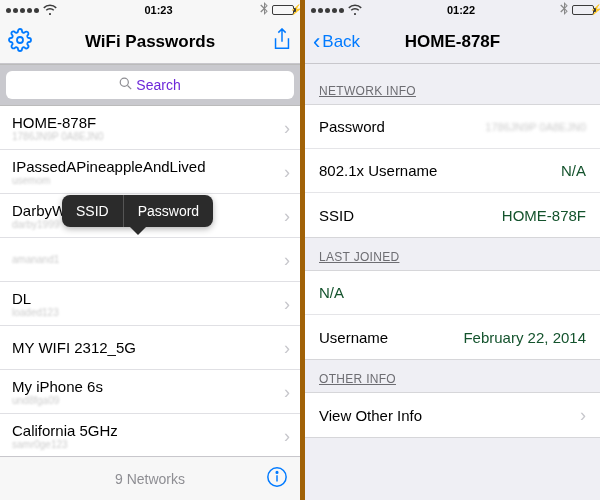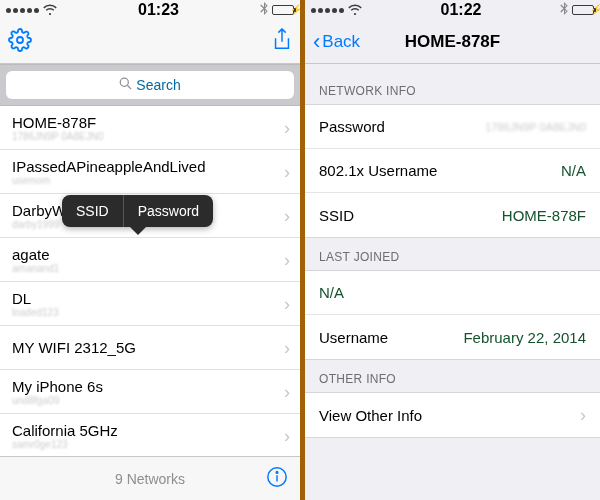--- a/index.html
+++ b/index.html
@@ -7,21 +7,21 @@
 .screen { width: 300px; height: 500px; background: #f7f7f7; position: relative; overflow: hidden; }
 .screen.left { background: #f7f7f7; }
 .screen.right { background: #efeff4; border-left: 5px solid #a16207; }
 
 
 .status-bar { height: 20px; display: flex; align-items: center; justify-content: space-between; padding: 0 6px; font-size: 12px; background: #f7f7f7; }
 .screen.right .status-bar { background: #efeff4; }
 .status-left, .status-right { display: flex; align-items: center; gap: 4px; }
 .signal-dots { display: flex; gap: 2px; }
 .signal-dots span { width: 5px; height: 5px; border-radius: 50%; background: #3b3b3b; }
-.status-time { font-weight: 600; font-size: 16px; }
+.status-time { font-weight: 600; font-size: 11px; }
 .bt { font-size: 12px; color: #888; }
 .battery { width: 22px; height: 10px; border: 1px solid #3b3b3b; border-radius: 2px; position: relative; }
 .battery::after { content: ""; position: absolute; right: -3px; top: 2px; width: 2px; height: 4px; background: #3b3b3b; border-radius: 0 1px 1px 0; }
 .battery .fill { width: 60%; height: 100%; background: #4cd964; }
 .battery .bolt { position: absolute; right: -10px; top: -2px; font-size: 10px; color: #3b3b3b; }
 
 
 .nav-bar { height: 44px; display: flex; align-items: center; justify-content: space-between; padding: 0 8px; background: #f7f7f7; border-bottom: 1px solid #c8c7cc; position: relative; }
 .screen.right .nav-bar { background: #efeff4; }
 .nav-title { position: absolute; left: 0; right: 0; text-align: center; font-size: 17px; font-weight: 600; pointer-events: none; }
@@ -31,21 +31,21 @@
 .back-chevron { font-size: 22px; line-height: 1; font-weight: 300; }
 
 
 .gear svg, .share svg, .info-circ svg { width: 24px; height: 24px; }
 .share svg { width: 20px; height: 24px; }
 .info-circ svg { width: 22px; height: 22px; }
 .wifi-ico { font-size: 13px; }
 
 
 .search-wrap { padding: 6px; background: #c9c9ce; border-top: 1px solid #bbb; border-bottom: 1px solid #bbb; }
-.search-field { background: #fff; border-radius: 6px; height: 28px; display: flex; align-items: center; justify-content: center; color: #0369a1; font-size: 14px; gap: 4px; }
+.search-field { background: #fff; border-radius: 6px; height: 28px; display: flex; align-items: center; justify-content: center; color: #6d28d9; font-size: 14px; gap: 4px; }
 .mag { font-size: 14px; }
 
 
 .wifi-list { background: #fff; }
 .row { height: 44px; padding: 4px 12px; border-bottom: 1px solid #e0e0e4; display: flex; flex-direction: column; justify-content: center; position: relative; }
 .row.selected { background: #d9d9d9; }
 .row .ssid { font-size: 15px; color: #000; }
 .row .sub { font-size: 10px; color: #ccc; filter: blur(1.2px); }
 .row .chev { position: absolute; right: 10px; top: 50%; transform: translateY(-50%); color: #c7c7cc; font-size: 18px; }
 
@@ -53,21 +53,21 @@
 .popover { position: absolute; top: 195px; left: 62px; background: #2b2b2b; border-radius: 8px; display: flex; color: #fff; font-size: 14px; z-index: 5; box-shadow: 0 2px 6px rgba(0,0,0,0.3); }
 .popover .pitem { padding: 8px 14px; }
 .popover .pitem:first-child { border-right: 1px solid #555; }
 .popover::after { content: ""; position: absolute; bottom: -8px; left: 50%; transform: translateX(-50%); border: 8px solid transparent; border-top-color: #2b2b2b; border-bottom: none; }
 
 
 .footer { position: absolute; bottom: 0; left: 0; right: 0; height: 44px; display: flex; align-items: center; justify-content: space-between; padding: 0 12px; background: rgba(247,247,247,0.95); border-top: 1px solid #c8c7cc; }
 .foot-count { flex: 1; text-align: center; color: #8e8e93; font-size: 14px; }
 
 
-.section-header { padding: 12px 14px 6px; font-size: 12px; color: #6d6d72; text-transform: uppercase; letter-spacing: .3px; }
+.section-header { padding: 12px 14px 6px; font-size: 12px; color: #6d6d72; text-transform: uppercase; letter-spacing: .3px; text-decoration: underline; }
 .section { background: #fff; border-top: 1px solid #d6d6d9; border-bottom: 1px solid #d6d6d9; }
 .det-row { height: 44px; padding: 0 14px; display: flex; align-items: center; justify-content: space-between; font-size: 15px; border-bottom: 1px solid #e5e5e8; position: relative; }
 .det-row:last-child { border-bottom: none; }
 .det-row .label { color: #000; }
 .det-row .value { color: #14532d; }
 .det-row .value.blur { filter: blur(1.5px); color: #ccc; font-size: 11px; }
 .det-row .chev { color: #c7c7cc; font-size: 18px; }
 .top-gap { height: 8px; }
 </style>
 </head>
@@ -103,20 +103,21 @@
 
   <div class="nav-bar">
     <div class="nav-left">
       <span class="gear">
         <svg viewBox="0 0 24 24" fill="none" stroke="#007aff" stroke-width="1.8">
             <circle cx="12" cy="12" r="3"></circle>
             <path d="M19.4 15a1.7 1.7 0 00.3 1.8l.1.1a2 2 0 11-2.9 2.9l-.1-.1a1.7 1.7 0 00-1.8-.3 1.7 1.7 0 00-1 1.5V21a2 2 0 11-4 0v-.1a1.7 1.7 0 00-1.1-1.5 1.7 1.7 0 00-1.8.3l-.1.1a2 2 0 11-2.9-2.9l.1-.1a1.7 1.7 0 00.3-1.8 1.7 1.7 0 00-1.5-1H3a2 2 0 110-4h.1a1.7 1.7 0 001.5-1.1 1.7 1.7 0 00-.3-1.8l-.1-.1A2 2 0 117 4.2l.1.1a1.7 1.7 0 001.8.3H9a1.7 1.7 0 001-1.5V3a2 2 0 114 0v.1a1.7 1.7 0 001 1.5 1.7 1.7 0 001.8-.3l.1-.1a2 2 0 112.9 2.9l-.1.1a1.7 1.7 0 00-.3 1.8V9a1.7 1.7 0 001.5 1H21a2 2 0 110 4h-.1a1.7 1.7 0 00-1.5 1z"></path>
           </svg>
       </span>
     </div>
+    <div class="nav-title">WiFi Passwords</div>
     <div class="nav-right">
       <span class="share">
         <svg viewBox="0 0 20 26" fill="none" stroke="#007aff" stroke-width="1.6">
             <path d="M10 1v14M6 5l4-4 4 4M3 11v11h14V11"></path>
           </svg>
       </span>
     </div>
   </div>
 
   <div class="search-wrap">
@@ -141,21 +142,20 @@
         <span class="ssid">IPassedAPineappleAndLived</span>
         <span class="sub">usemom</span>
         <span class="chev">›</span>
       </div>
       <div class="row">
         <span class="ssid">DarbyWireless</span>
         <span class="sub">darby1999</span>
         <span class="chev">›</span>
       </div>
       <div class="row">
-        <span class="ssid">agate</span>
         <span class="sub">amanand1</span>
         <span class="chev">›</span>
       </div>
       <div class="row">
         <span class="ssid">DL</span>
         <span class="sub">loaded123</span>
         <span class="chev">›</span>
       </div>
       <div class="row">
         <span class="ssid">MY WIFI 2312_5G</span>

